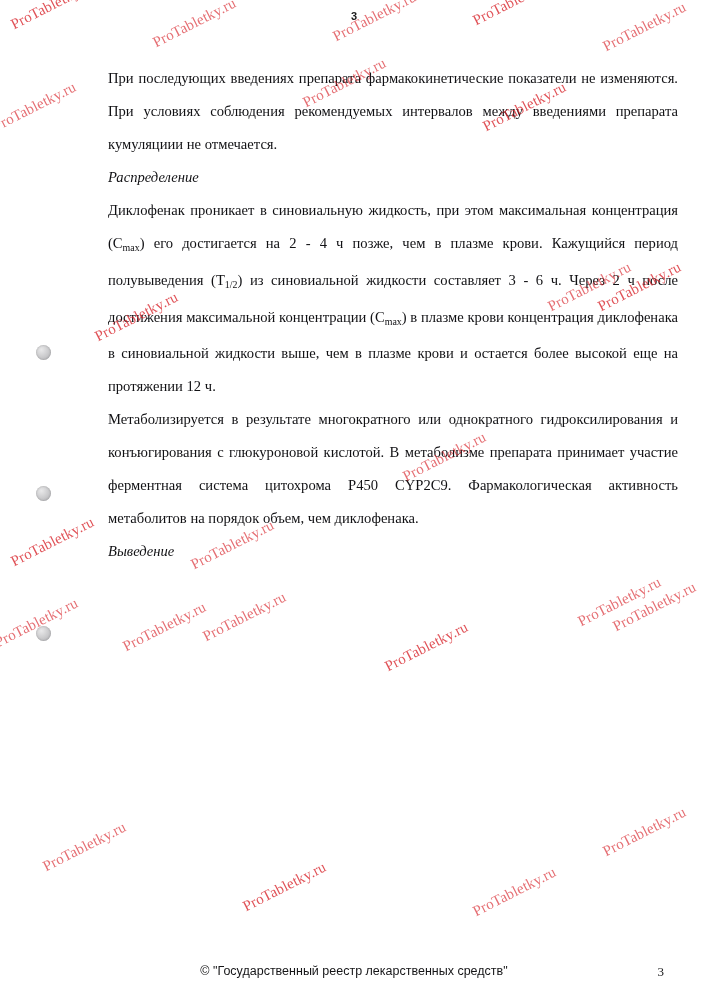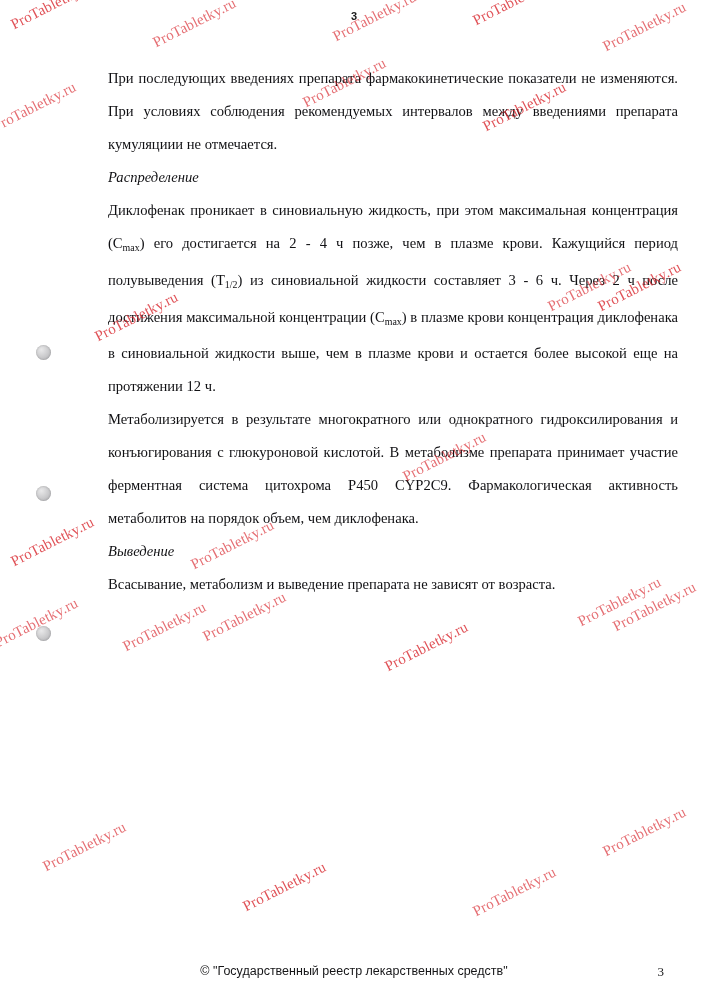--- a/index.html
+++ b/index.html
@@ -108,21 +108,20 @@
 <div class="page">
 
   <div class="page-number-top">3</div>
 
   <div class="body-text">
       <p class="para">При последующих введениях препарата фармакокинетические показатели не изменяются. При условиях соблюдения рекомендуемых интервалов между введениями препарата кумуляциии не отмечается.</p>
       <p class="heading-italic">Распределение</p>
       <p class="para">Диклофенак проникает в синовиальную жидкость, при этом максимальная концентрация (C<sub>max</sub>) его достигается на 2 - 4 ч позже, чем в плазме крови. Кажущийся период полувыведения (T<sub>1/2</sub>) из синовиальной жидкости составляет 3 - 6 ч. Через 2 ч после достижения максимальной концентрации (C<sub>max</sub>) в плазме крови концентрация диклофенака в синовиальной жидкости выше, чем в плазме крови и остается более высокой еще на протяжении 12 ч.</p>
       <p class="para">Метаболизируется в результате многократного или однократного гидроксилирования и конъюгирования с глюкуроновой кислотой. В метаболизме препарата принимает участие ферментная система цитохрома Р450 CYP2C9. Фармакологическая активность метаболитов на порядок объем, чем диклофенака.</p>
       <p class="heading-italic">Выведение</p>
-      <p class="para">Всасывание, метаболизм и выведение препарата не зависят от возраста.</p>
     </div>
 
   <div class="punch p1"></div>
   <div class="punch p2"></div>
   <div class="punch p3"></div>
 
   <div class="footer-center">© "Государственный реестр лекарственных средств"</div>
   <div class="footer-page">3</div>
 
   <div id="watermark-layer">

